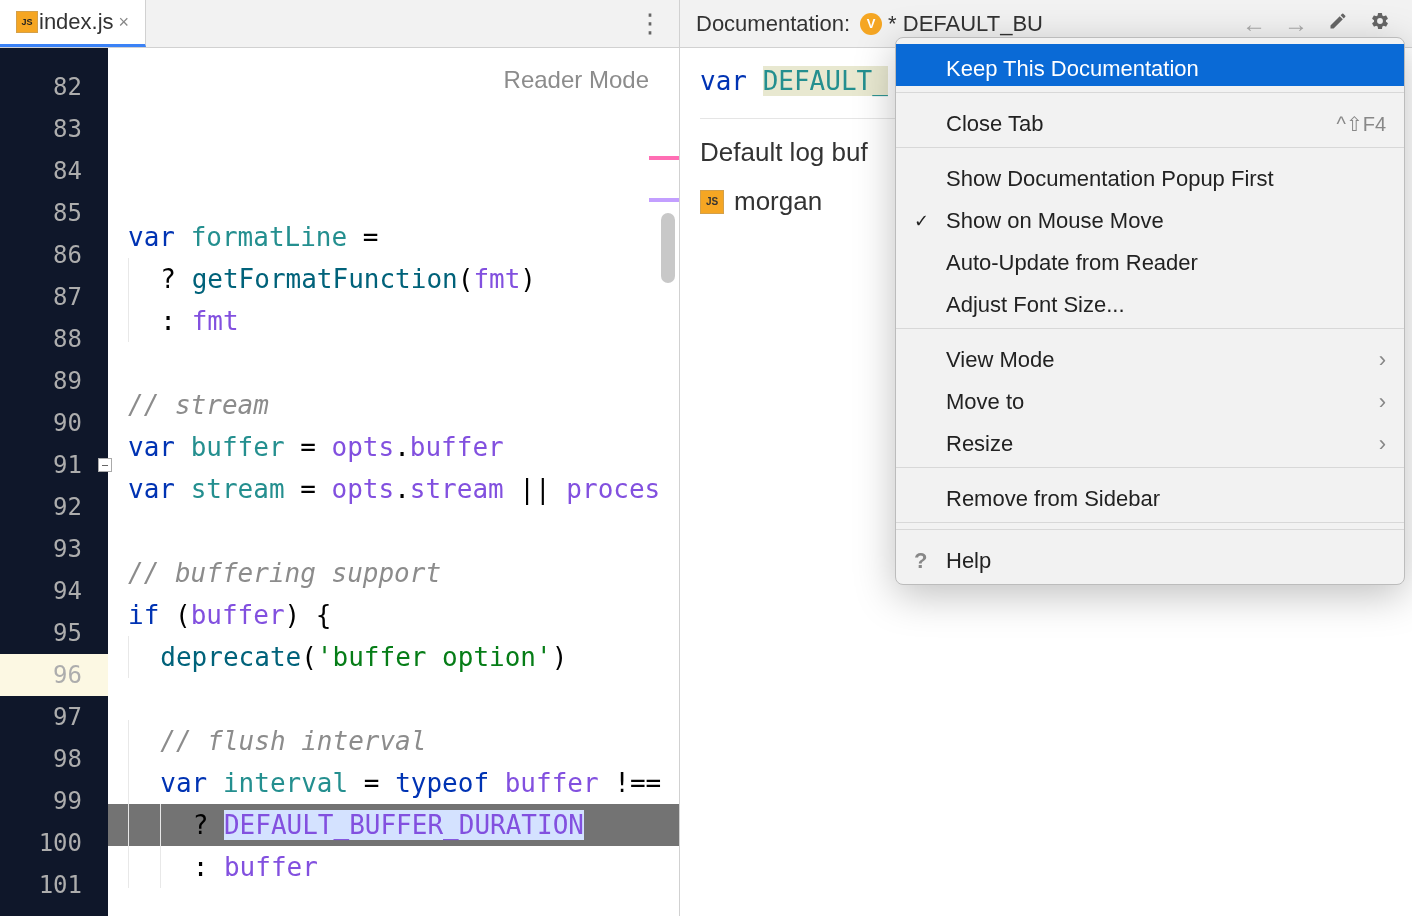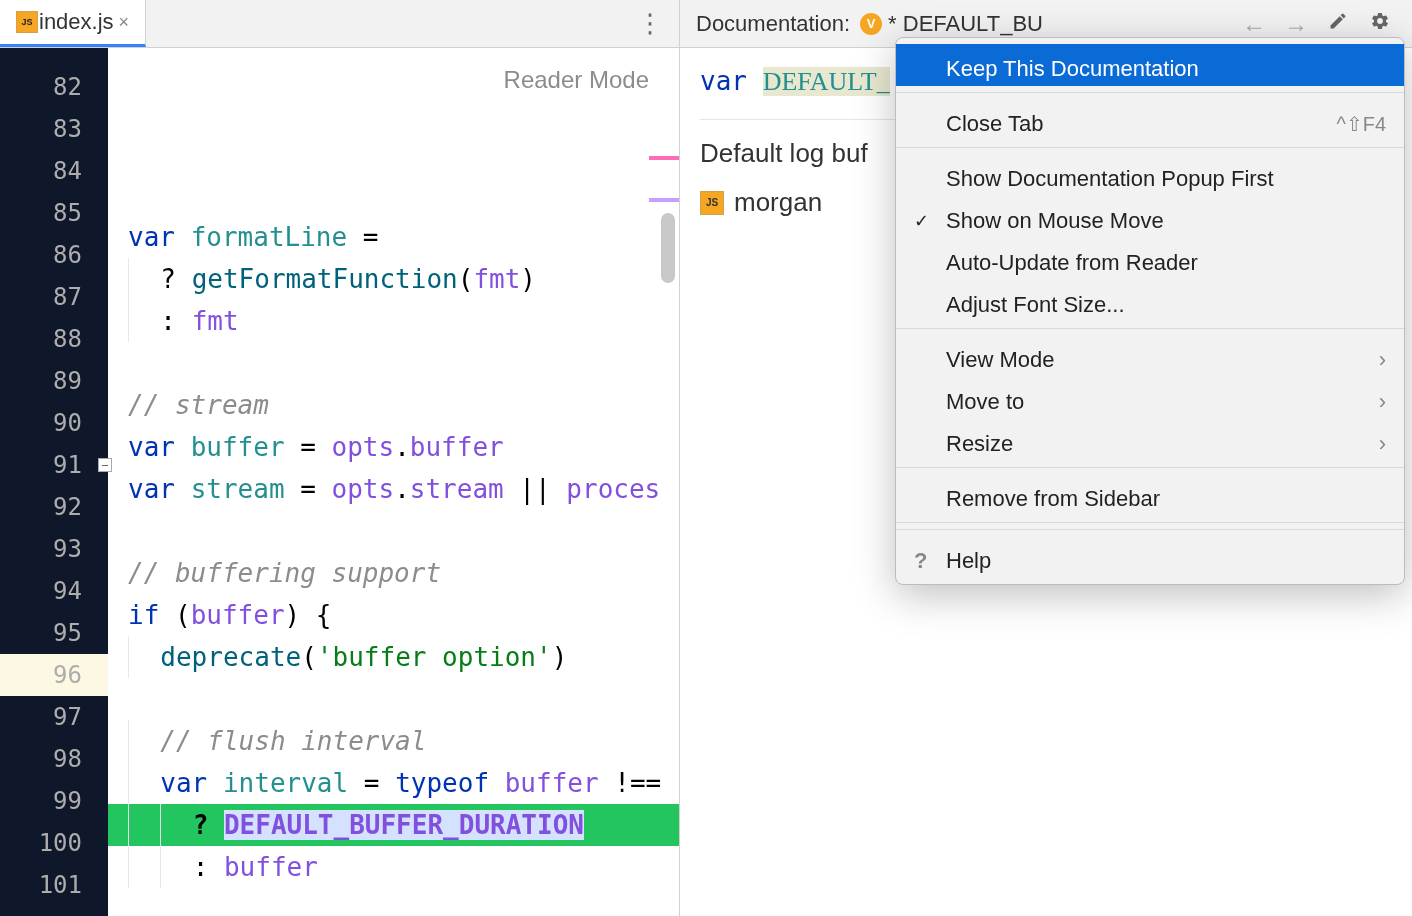--- a/index.html
+++ b/index.html
@@ -31,30 +31,30 @@
 
 
 .editor { flex: 1; display: flex; font-family: "SF Mono", Menlo, Consolas, monospace; font-size: 26px; position: relative; overflow: hidden; }
 .gutter { width: 108px; background: #0f172a; text-align: right; color: #adadad; padding-top: 18px; user-select: none; flex-shrink: 0; }
 .gutter-line { height: 42px; line-height: 42px; padding-right: 26px; font-size: 24px; position: relative; }
 .gutter-line.hl { background: #fcf8e3; }
 .fold-marker { position: absolute; right: -4px; top: 50%; transform: translateY(-50%); width: 14px; height: 14px; border: 1px solid #aaa; background: #fff; }
 .fold-marker::before { content: ""; position: absolute; left: 3px; top: 6px; width: 6px; height: 1px; background: #666; }
 .code { flex: 1; padding-top: 18px; position: relative; white-space: pre; }
 .code-line { height: 42px; line-height: 42px; padding-left: 20px; position: relative; }
-.code-line.hl { background: #22c55e; font-weight: bold; }
+.code-line.hl { background: #737373; }
 .indent-guide { border-left: 1px solid #e8e8e8; display: inline-block; height: 42px; vertical-align: top; }
 .kw { color: #0033b3; }
 .prop { color: #8250df; }
 .func-call { color: #00627a; }
 .str { color: #067d17; }
 .cmt { color: #8c8c8c; font-style: italic; }
 .ident { color: #248f8f; }
 .sel { background: #d4e2ff; }
-.lit-hl { background: #e8e8d0; font-family: Liberation Serif, serif; }
+.lit-hl { background: #e8e8d0; }
 
 .reader-mode { position: absolute; top: 18px; right: 24px; color: #8c8c8c; font-size: 24px; font-family: -apple-system, sans-serif; z-index: 2; background: #fff; padding: 0 6px; }
 
 .pink-mark { position: absolute; right: 0; background: #ff6eb4; height: 4px; width: 30px; }
 .scrollbar-thumb { position: absolute; right: 4px; top: 165px; width: 14px; height: 70px; background: #c8c8c8; border-radius: 7px; }
 
 
 .doc-header { height: 48px; background: #f2f2f2; border-bottom: 1px solid #d1d1d1; display: flex; align-items: center; padding: 16px 16px; gap: 10px; font-size: 22px; color: #333; }
 .doc-title { flex-shrink: 0; }
 .doc-breadcrumb { display: flex; align-items: center; gap: 6px; overflow: hidden; flex: 1; }

